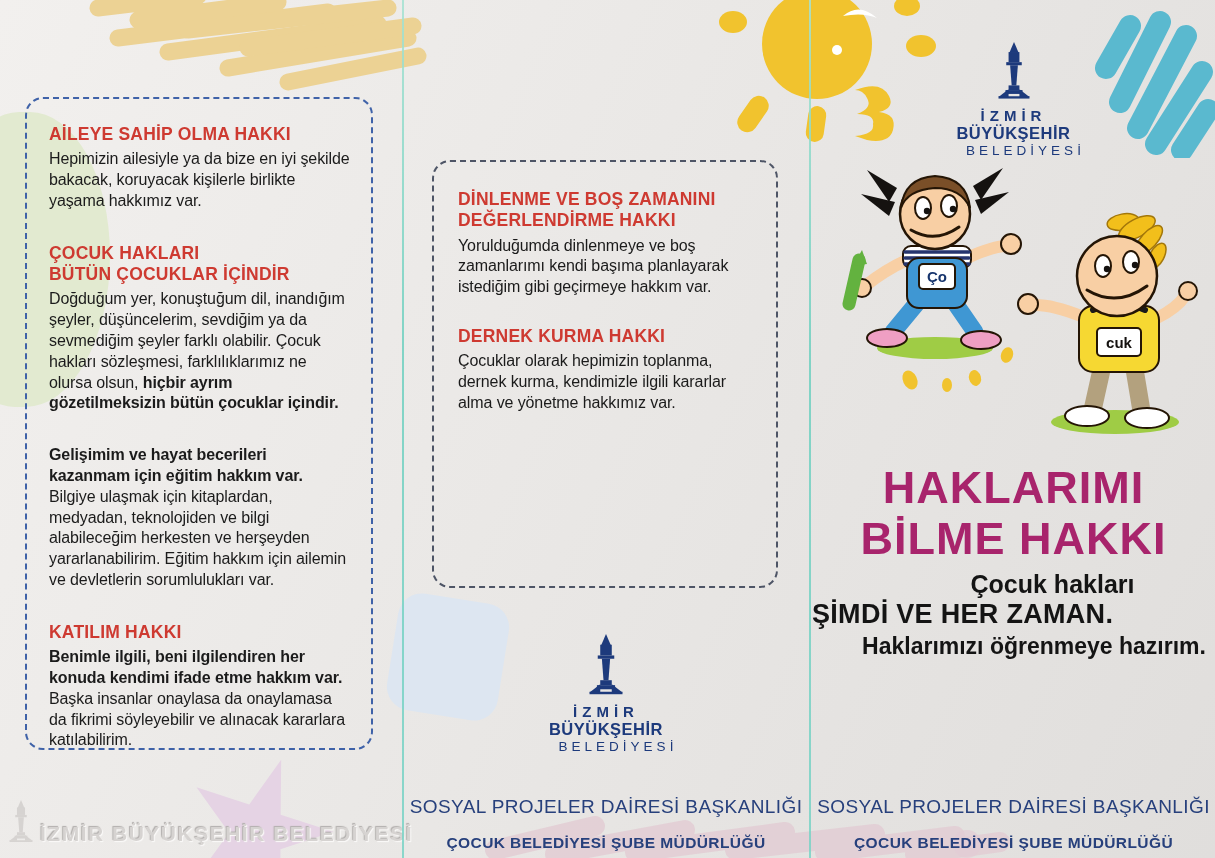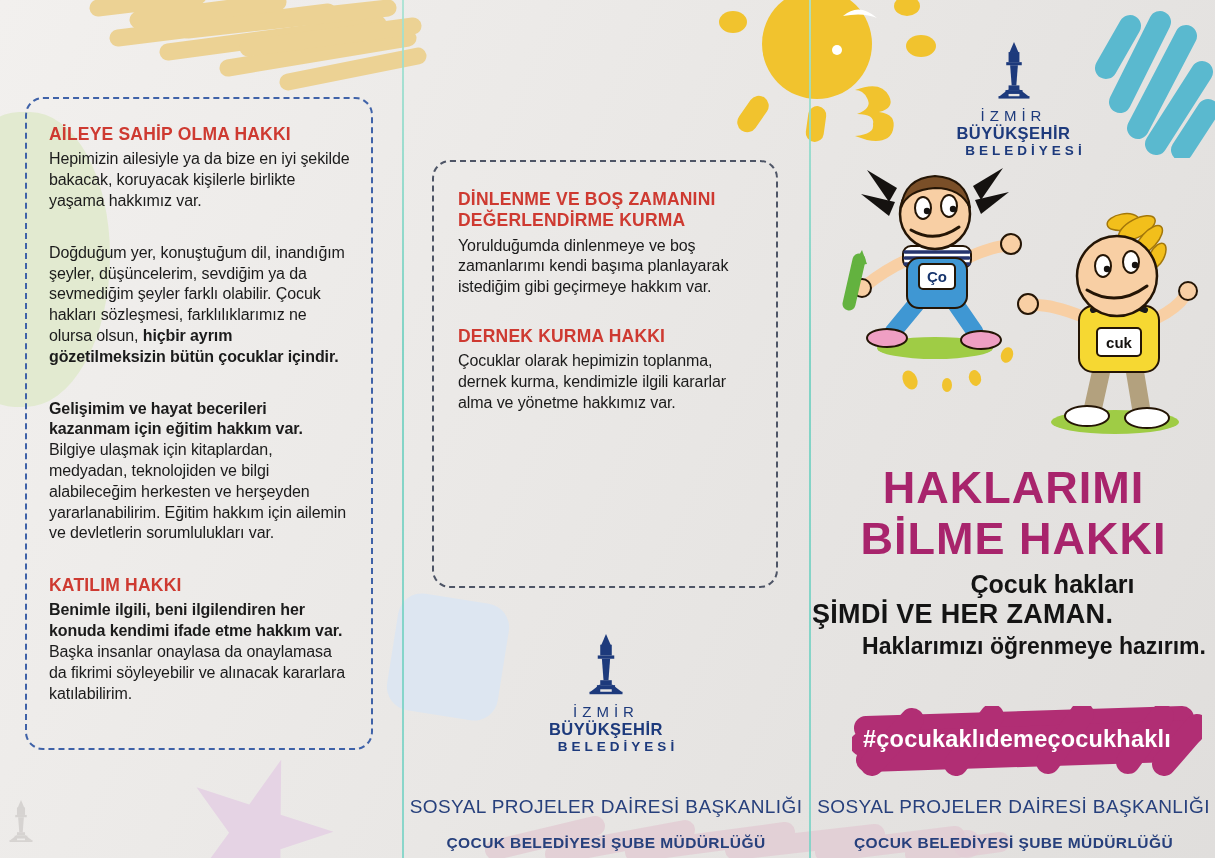--- a/index.html
+++ b/index.html
@@ -28,23 +28,23 @@
                  border-color:#4e5566; }
   .rights-title { color:#ce3a31; font-weight:800; font-size:17.5px; line-height:1.22;
     letter-spacing:.2px; white-space:pre-line; margin-bottom:4px; }
   .rights-body { font-size:16px; line-height:1.3; letter-spacing:-.1px; color:#1b1b1b; }
   .rights-body .b { font-weight:700; }
   .rights-section + .rights-section { margin-top:28px; }
   .panel.left .rights-section + .rights-section { margin-top:31px; }
   
   .logo-block { position:absolute; text-align:center; color:#1d3a7c; z-index:5; }
   .logo-block svg { display:block; margin:0 auto 3px auto; }
-  .logo-l1 { font-size:15px; letter-spacing:5px; font-weight:400; }
+  .logo-l1 { font-size:15px; letter-spacing:5px; font-weight:700; }
   .logo-l2 { font-size:16.5px; letter-spacing:.5px; font-weight:800; }
-  .logo-l3 { font-size:13.5px; letter-spacing:4px; font-weight:700;margin-left:24px; }
+  .logo-l3 { font-size:13.5px; letter-spacing:4px; font-weight:400;margin-left:24px; }
   
   .dept-footer { position:absolute; text-align:center; color:#27407c; z-index:6; width:400px; }
   .dept-l1 { font-size:19px; letter-spacing:.4px; font-weight:400; }
   .dept-l2 { font-size:15.5px; letter-spacing:.4px; font-weight:800; margin-top:16px; }
   
   .headline { position:absolute; left:812px; top:462px; width:403px; text-align:center;
     color:#a8246c; font-weight:900; font-size:45px; line-height:51px; letter-spacing:1px; z-index:6; }
   .sub1 { position:absolute; left:851px; top:570px; width:403px; text-align:center;
     font-size:25px; font-weight:600; color:#141414; z-index:6; }
   .sub2 { position:absolute; left:812px; top:599px; width:403px; 
@@ -121,35 +121,37 @@
 
   <div class="fold-line" style="left:402px;"></div>
   <div class="fold-line" style="left:809px;"></div>
 
   <div class="panel left">
       <div class="rights-section">
         <div class="rights-title">AİLEYE SAHİP OLMA HAKKI</div>
         <div class="rights-body"><span>Hepimizin ailesiyle ya da bize en iyi şekilde bakacak, koruyacak kişilerle birlikte yaşama hakkımız var.</span></div>
       </div>
       <div class="rights-section">
+        <div class="rights-title">ÇOCUK HAKLARI
+BÜTÜN ÇOCUKLAR İÇİNDİR</div>
         <div class="rights-body"><span>Doğduğum yer, konuştuğum dil, inandığım şeyler, düşüncelerim, sevdiğim ya da sevmediğim şeyler farklı olabilir. Çocuk hakları sözleşmesi, farklılıklarımız ne olursa olsun, </span><span class="b">hiçbir ayrım gözetilmeksizin bütün çocuklar içindir.</span></div>
       </div>
       <div class="rights-section">
         <div class="rights-body"><span class="b">Gelişimim ve hayat becerileri kazanmam için eğitim hakkım var.</span><span> Bilgiye ulaşmak için kitaplardan, medyadan, teknolojiden ve bilgi alabileceğim herkesten ve herşeyden yararlanabilirim. Eğitim hakkım için ailemin ve devletlerin sorumlulukları var.</span></div>
       </div>
       <div class="rights-section">
         <div class="rights-title">KATILIM HAKKI</div>
         <div class="rights-body"><span class="b">Benimle ilgili, beni ilgilendiren her konuda kendimi ifade etme hakkım var.</span><span> Başka insanlar onaylasa da onaylamasa da fikrimi söyleyebilir ve alınacak kararlara katılabilirim.</span></div>
       </div>
     </div>
 
   <div class="panel mid">
       <div class="rights-section">
         <div class="rights-title">DİNLENME VE BOŞ ZAMANINI
-DEĞERLENDİRME KURMA</div>
+DEĞERLENDİRME HAKKI</div>
         <div class="rights-body"><span>Yorulduğumda dinlenmeye ve boş zamanlarımı kendi başıma planlayarak istediğim gibi geçirmeye hakkım var.</span></div>
       </div>
       <div class="rights-section">
         <div class="rights-title">DERNEK KURMA HAKKI</div>
         <div class="rights-body"><span>Çocuklar olarak hepimizin toplanma, dernek kurma, kendimizle ilgili kararlar alma ve yönetme hakkımız var.</span></div>
       </div>
     </div>
 
   <div class="logo-block" style="left:406px; top:634px; width:400px;">
     <svg width="38" height="66" viewBox="0 0 44 80" fill="#1d3a7c">
@@ -244,36 +246,26 @@
   </svg>
 
   <div class="headline">
     <div>HAKLARIMI</div>
     <div>BİLME HAKKI</div>
   </div>
   <div class="sub1">Çocuk hakları</div>
   <div class="sub2">ŞİMDİ VE HER ZAMAN.</div>
   <div class="sub3">Haklarımızı öğrenmeye hazırım.</div>
 
-  <div class="hashtag-wrap">
-    <svg width="350" height="70" viewBox="0 0 350 70">
-      <g stroke="#b12e74" stroke-width="24" stroke-linecap="round" fill="none">
-        <path d="M14,22 L330,12"></path>
-        <path d="M10,38 L340,26"></path>
-        <path d="M16,54 L320,44"></path>
-        <path d="M60,14 L20,58 M140,10 L104,58 M230,8 L196,56 M310,10 L276,56 M345,20 L312,58"></path>
-      </g>
-    </svg>
-    <div class="hashtag-text">#çocukaklıdemeçocukhaklı</div>
-  </div>
 
   <div class="dept-footer" style="left:812px; top:796px; width:403px;">
     <div class="dept-l1">SOSYAL PROJELER DAİRESİ BAŞKANLIĞI</div>
     <div class="dept-l2">ÇOCUK BELEDİYESİ ŞUBE MÜDÜRLÜĞÜ</div>
   </div>
 
   <div class="watermark">
     <svg width="26" height="46" viewBox="0 0 44 80" fill="#d6d3d1">
         <use href="#tower"></use>
       </svg>
+    <div class="watermark-text">İZMİR BÜYÜKŞEHİR BELEDİYESİ</div>
   </div>
 
 </div>
 
 </body></html>

